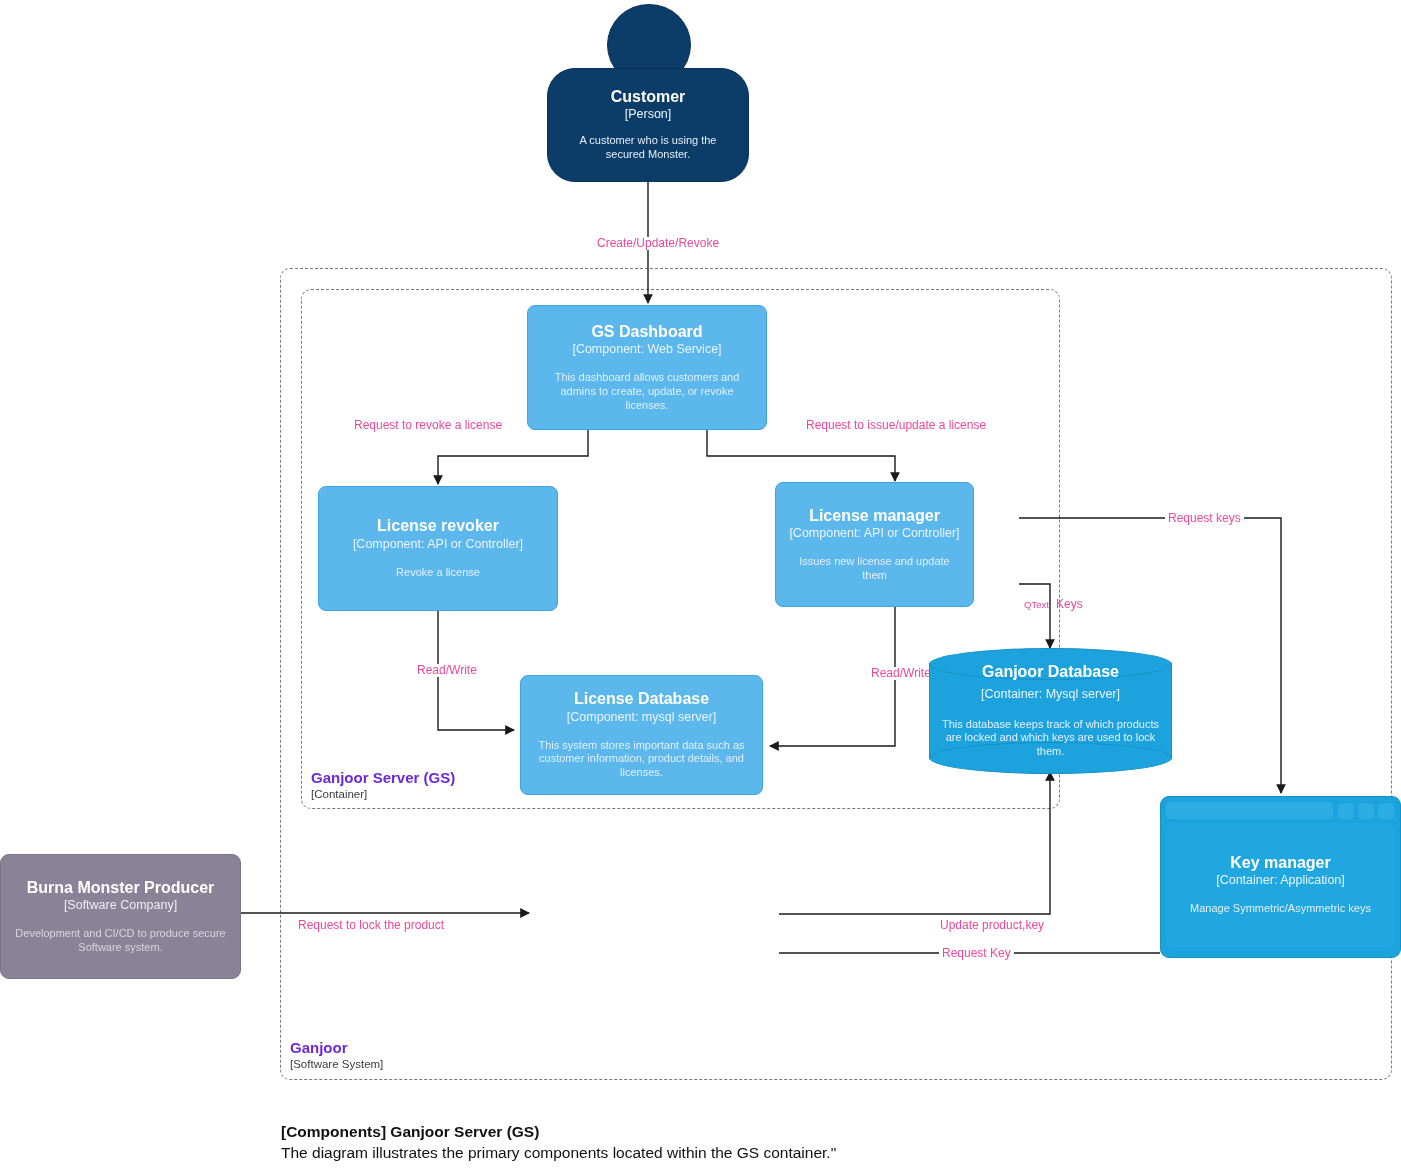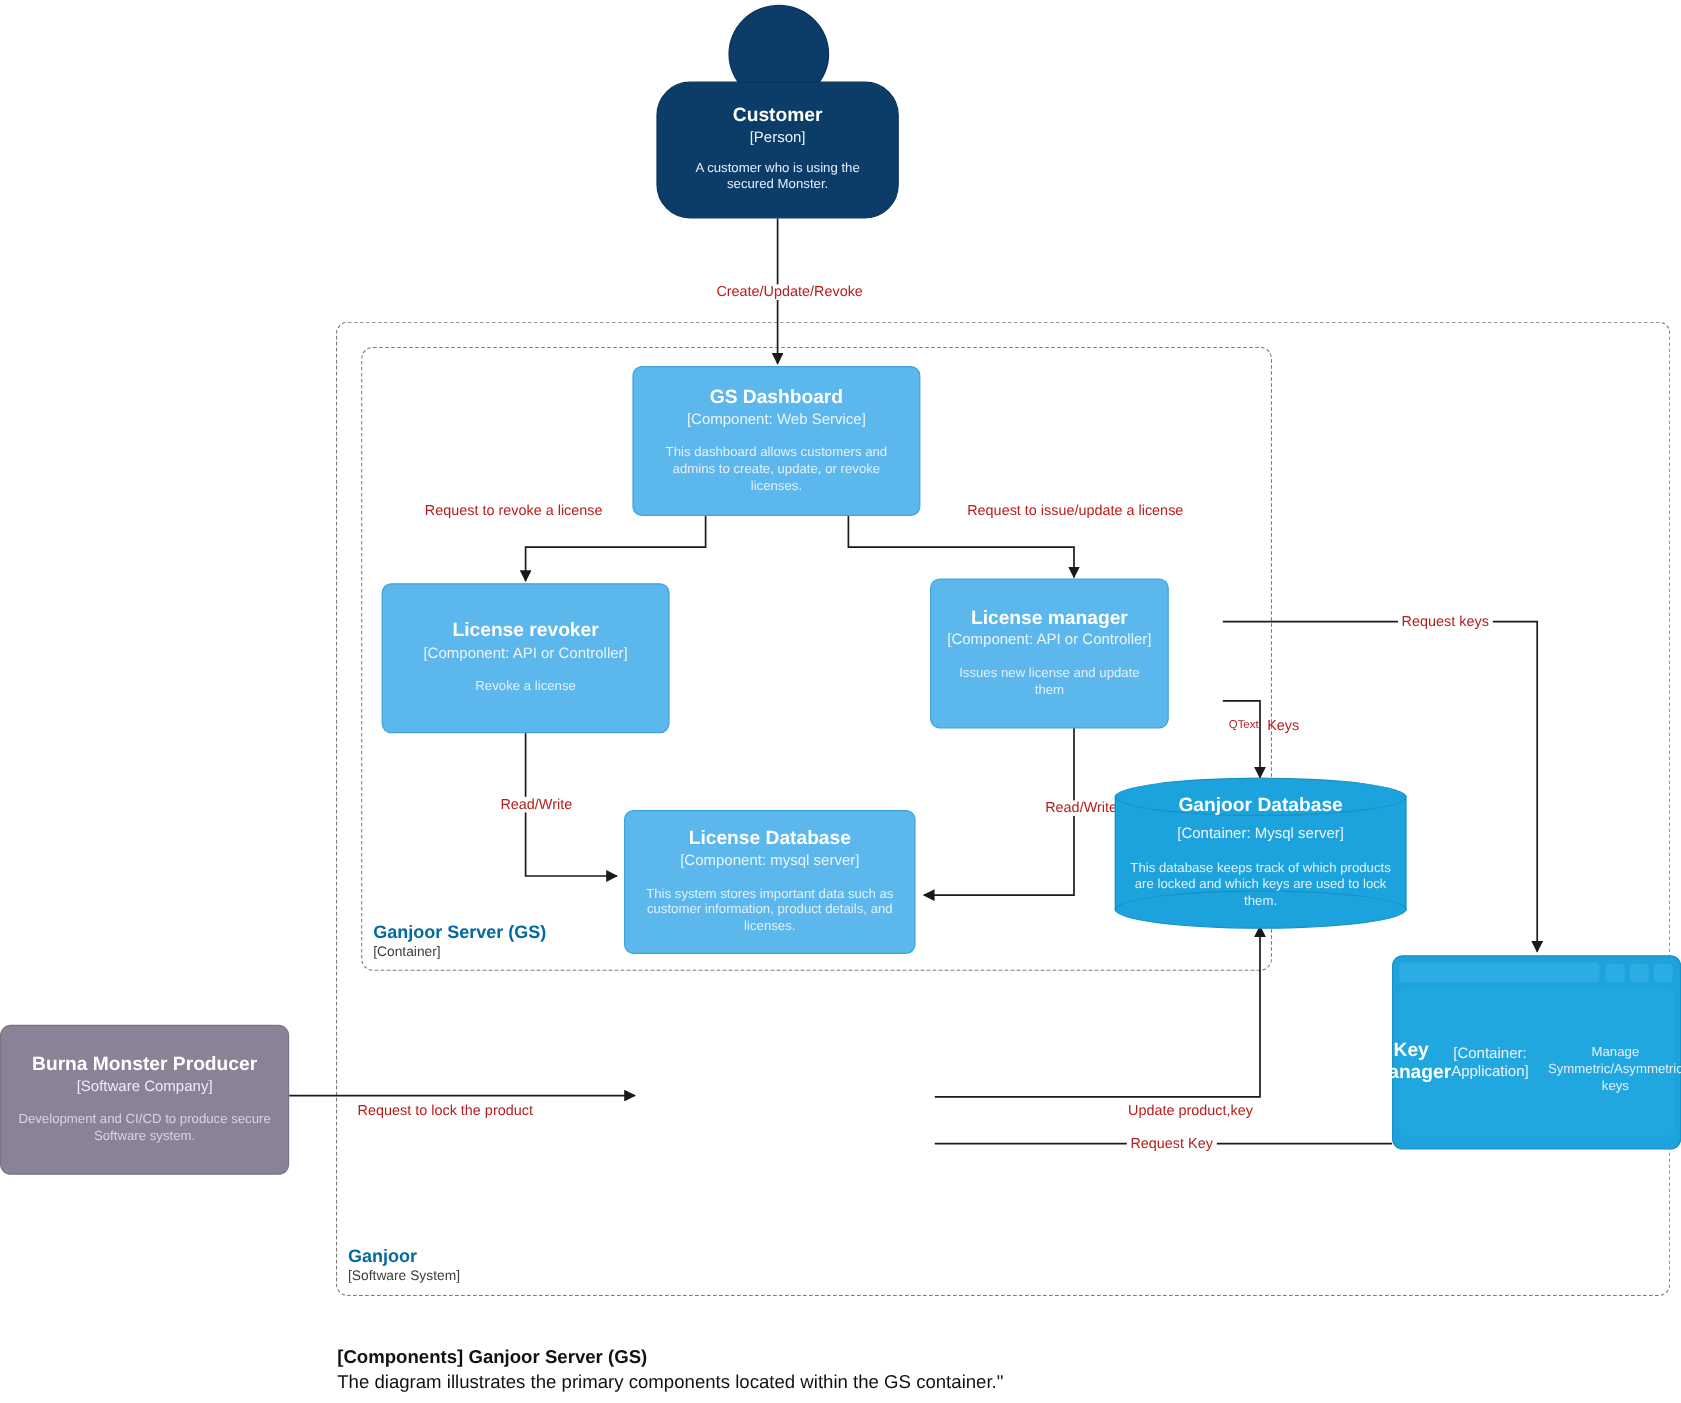--- a/index.html
+++ b/index.html
@@ -159,21 +159,21 @@
     background: #2BADE3;
     position: relative;
     z-index: 2;
   }
   .win-body {
     margin-top: 4px;
     height: calc(100% - 26px);
     background: #21A7E0;
     border-radius: 6px;
     display: flex;
-    flex-direction: row;
+    flex-direction: column;
     align-items: center;
     justify-content: center;
     text-align: center;
   }
   .win-body .n-desc { padding: 0 16px; margin-top: 14px; }
 
   
   .boundary {
     position: absolute;
     border: 1px dashed #7a7a7a;
@@ -182,35 +182,35 @@
     background: transparent;
   }
   .boundary-label {
     position: absolute;
     text-align: left;
     line-height: 1.15;
   }
   .bl-title {
     font-size: 15px;
     font-weight: bold;
-    color: #0369a1;
+    color: #6d28d9;
     white-space: nowrap;
   }
   .bl-tech {
     font-size: 11.5px;
     color: #3c3c3c;
     margin-top: 2px;
     white-space: nowrap;
   }
 
   
   .edge-label {
     position: absolute;
     font-size: 12px;
-    color: #b91c1c;
+    color: #ec4899;
     white-space: nowrap;
     background: #ffffff;
     padding: 0 3px;
     line-height: 1.1;
     text-align: right;
   }
   .edge-label.small {
     font-size: 9.5px;
   }
 

